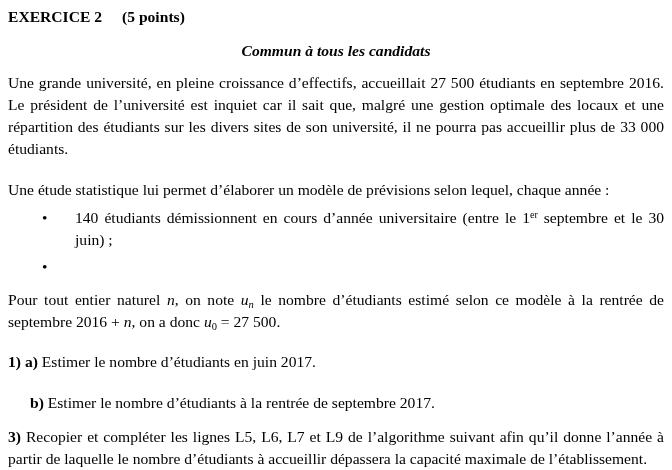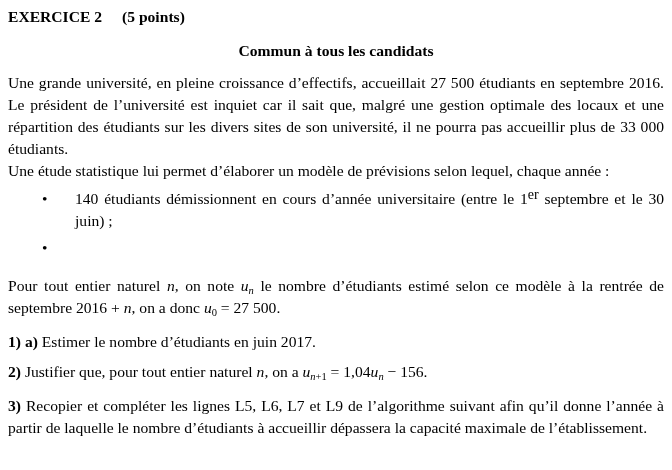--- a/index.html
+++ b/index.html
@@ -15,43 +15,44 @@
   }
   .page { padding: 6px 8px 12px 8px; }
 
   .hdr-row { font-weight: 700; }
   .pts { margin-left: 20px; }
 
   .subtitle {
     margin-top: 12px;
     text-align: center;
     font-weight: 700;
+    font-style: italic;
   }
 
-  p { text-align: justify; }
+  p { text-align: justify; margin-top: 19px; }
   .mt-intro { margin-top: 10px; }
 
   .bullet { display: flex; margin-top: 6px; }
   .bullet.b2 { margin-top: 5px; }
   .bullet .marker { margin-left: 34px; width: 33px; flex-shrink: 0; }
   .bullet .btext { flex: 1; text-align: justify; }
 
-  .def { margin-top: 16px; }
+  .def { margin-top: 11px; }
 
   .q { text-align: left; }
-  .q1a { margin-top: 12px; }
+  .q1a { margin-top: 18px; }
   .q1b { margin-left: 22px; }
   .q2 { margin-top: 8px; }
   .q3 { margin-top: 12px; text-align: justify; }
 
   .it { font-style: italic; }
   .bd { font-weight: 700; }
   sub, sup { line-height: 0; }
   sub { font-size: 10.5px; vertical-align: -3px; }
-  sup { font-size: 14px; vertical-align: 5px; }
+  sup { font-size: 10px; vertical-align: 5px; }
 </style>
 </head>
 <body>
 
 <div class="page">
 
   <div class="hdr-row">
     <span>EXERCICE 2</span><span class="pts">(5 points)</span>
   </div>
 
@@ -65,16 +66,16 @@
     <span class="btext"><span>140 étudiants démissionnent en cours d’année universitaire (entre le 1</span><sup>er</sup><span> septembre et le 30 juin)&nbsp;;</span></span>
   </div>
 
   <div class="bullet b2">
     <span class="marker">•</span>
   </div>
 
   <p class="def"><span>Pour tout entier naturel </span><span class="it">n</span><span>, on note </span><span class="it">u</span><sub class="it">n</sub><span> le nombre d’étudiants estimé selon ce modèle à la rentrée de septembre 2016&nbsp;+&nbsp;</span><span class="it">n</span><span>, on a donc </span><span class="it">u</span><sub>0</sub><span> = 27&nbsp;500.</span></p>
 
   <p class="q q1a"><span class="bd">1) a)</span><span> Estimer le nombre d’étudiants en juin 2017.</span></p>
-  <p class="q q2"><span class="bd">2)</span><span> Justifier que, pour tout entier naturel </span><span class="it">n</span><span>, on a </span><span class="it">u</span><sub class="it">n</sub><sub>+1</sub><span> = 1,04</span><span class="it">u</span><sub class="it">n</sub><span> − 156.</span></p>
+  <p class="q q1b"><span class="bd">b)</span><span> Estimer le nombre d’étudiants à la rentrée de septembre 2017.</span></p>
   <p class="q q3"><span class="bd">3)</span><span> Recopier et compléter les lignes L5, L6, L7 et L9 de l’algorithme suivant afin qu’il donne l’année à partir de laquelle le nombre d’étudiants à accueillir dépassera la capacité maximale de l’établissement.</span></p>
 
 </div>
 
 </body></html>

